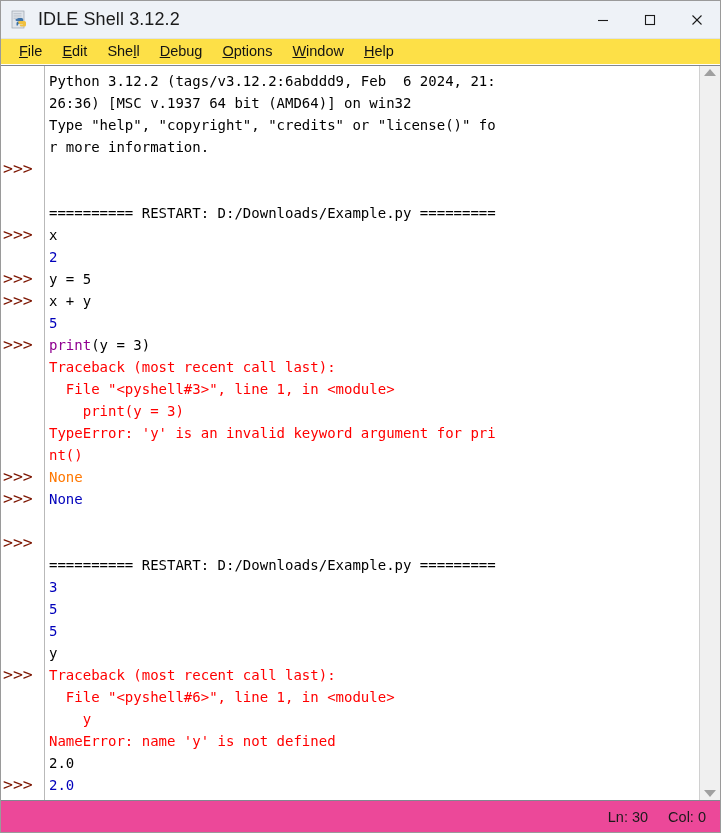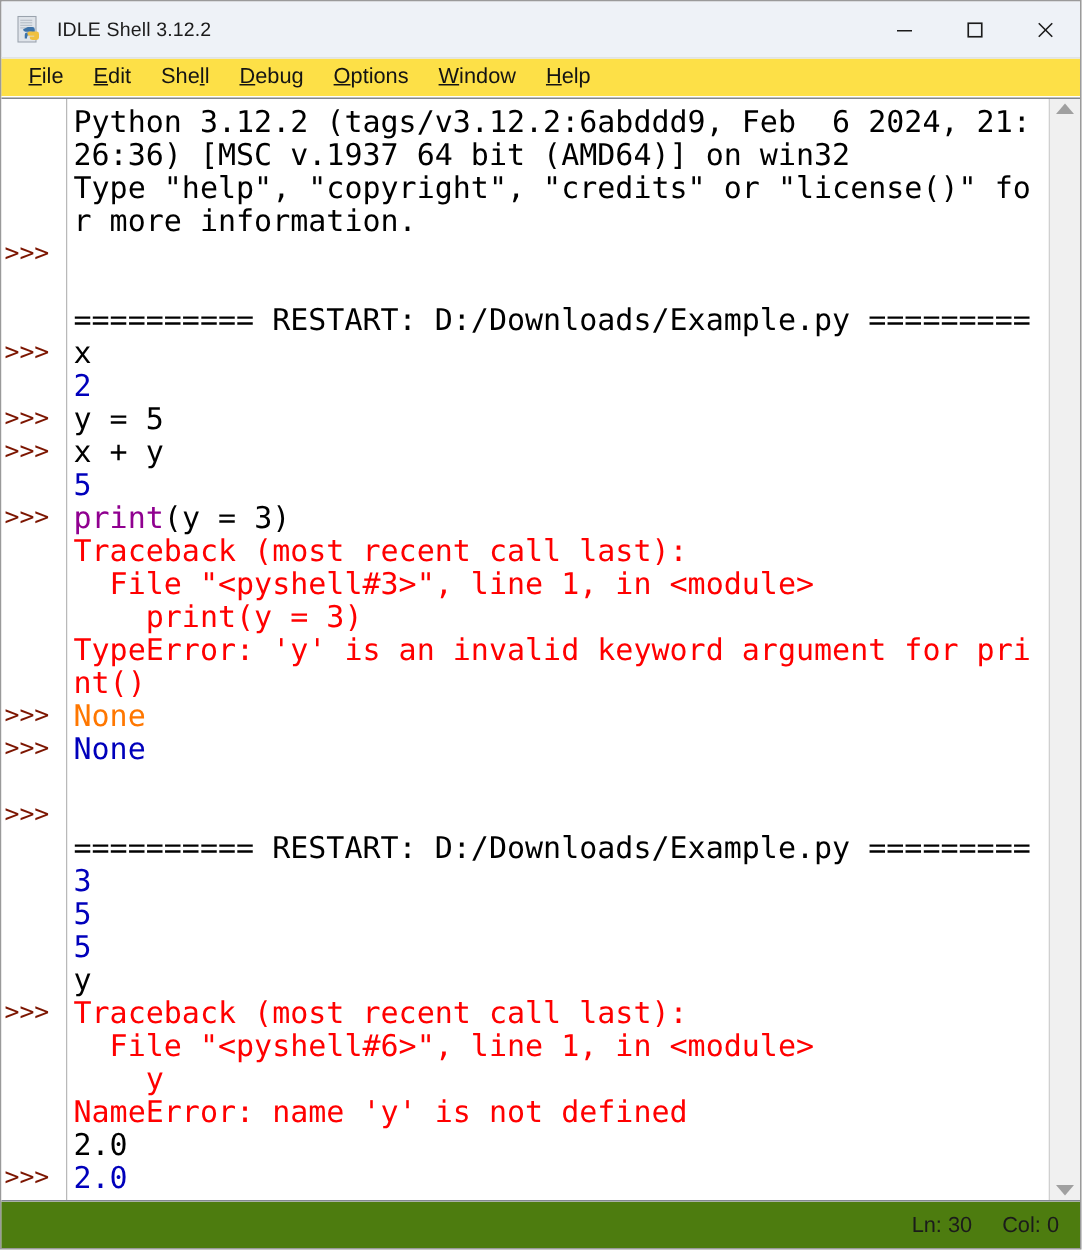--- a/index.html
+++ b/index.html
@@ -39,21 +39,21 @@
   }
   .title-icon {
     width: 20px;
     height: 20px;
     margin-left: 9px;
     margin-right: 8px;
     position: relative;
     flex: 0 0 auto;
   }
   .title-text {
-    font-size: 13px;
+    font-size: 18px;
     color: #1b1b1b;
     letter-spacing: 0.1px;
     white-space: nowrap;
   }
   .win-controls {
     position: absolute;
     right: 0;
     top: 0;
     height: 37px;
     display: flex;
@@ -114,21 +114,21 @@
     padding-left: 4px;
     box-sizing: border-box;
     overflow: hidden;
     position: relative;
   }
 
   .line {
     height: 22px;
     line-height: 22px;
     font-family: "DejaVu Sans Mono", "Liberation Mono", monospace;
-    font-size: 20px;
+    font-size: 14px;
     white-space: pre;
     color: #000000;
   }
   .gline {
     height: 22px;
     line-height: 22px;
     font-family: "DejaVu Sans Mono", "Liberation Mono", monospace;
     font-size: 16.5px;
     color: #7c1500;
     padding-left: 2px;
@@ -169,21 +169,21 @@
     border-left: 6px solid transparent;
     border-right: 6px solid transparent;
     border-top: 7px solid #a0a0a0;
   }
   .sb-track { flex: 1 1 auto; width: 100%; }
 
   
   .statusbar {
     height: 31px;
     min-height: 31px;
-    background: #4d7c0f;
+    background: #ec4899;
     display: flex;
     align-items: center;
     justify-content: flex-end;
     padding-right: 14px;
     box-sizing: border-box;
   }
   .status-cell {
     font-size: 14.5px;
     color: #1b1b1b;
     margin-left: 20px;

